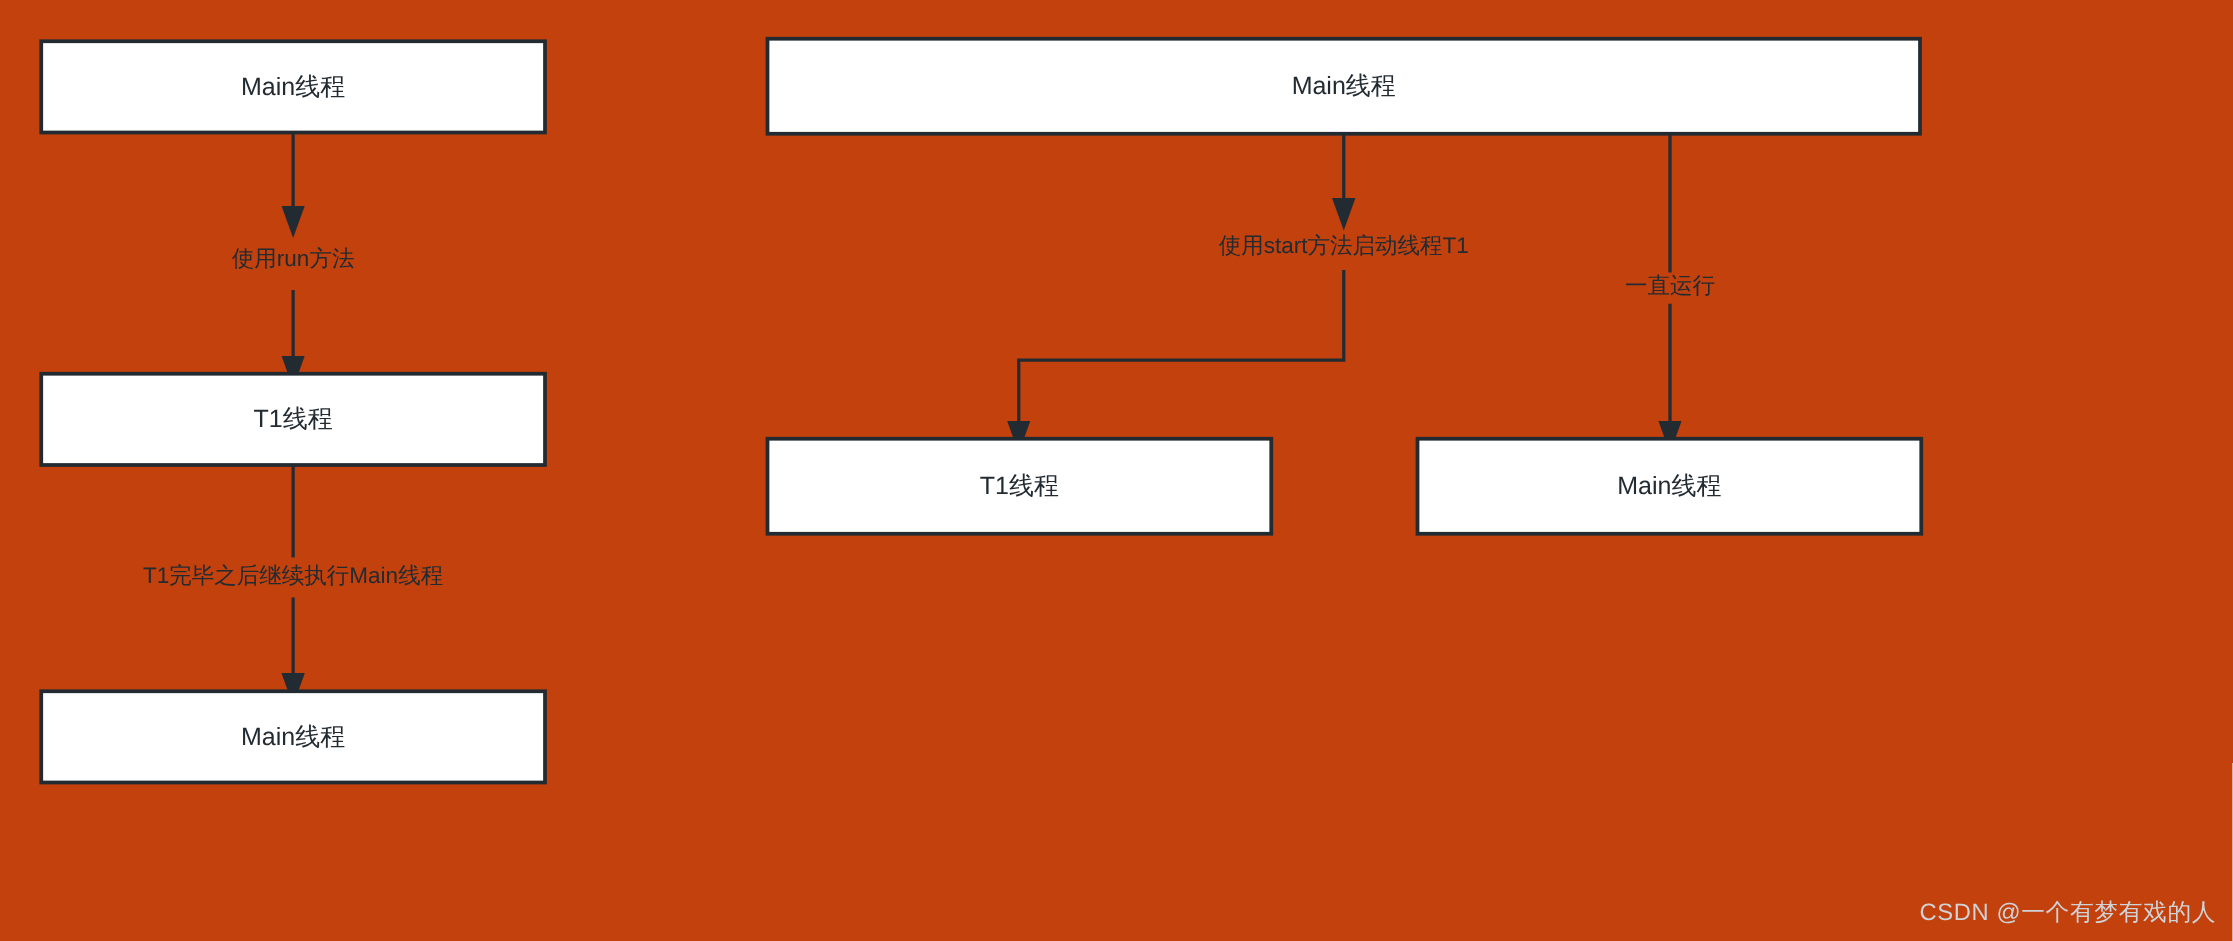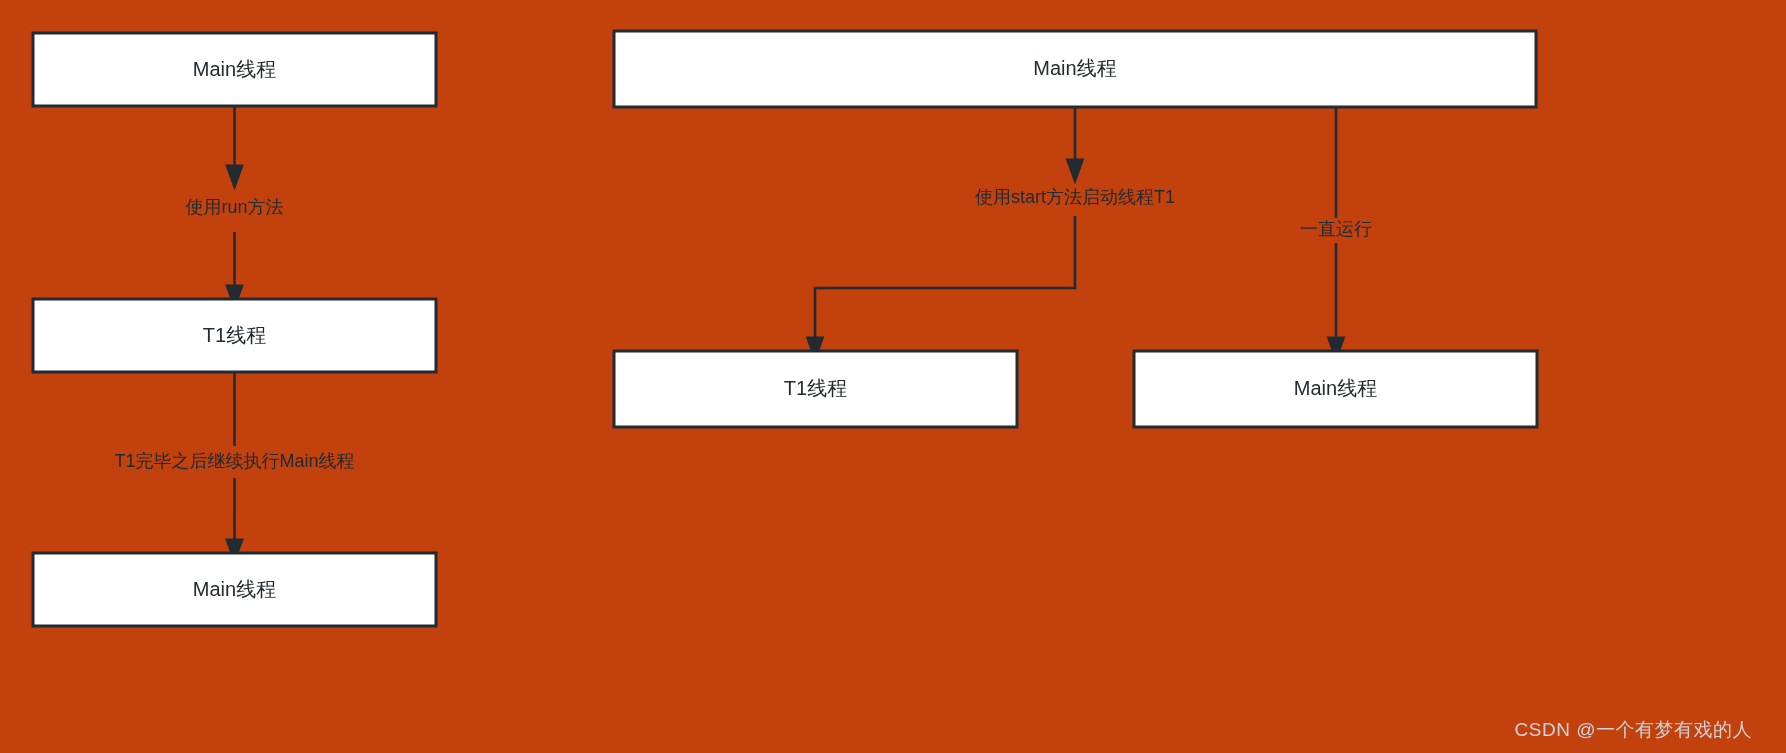--- a/index.html
+++ b/index.html
@@ -43,21 +43,21 @@
   }
   .edge-label {
     font-family: "Liberation Sans", "DejaVu Sans", sans-serif;
     font-size: 18px;
     fill: #232b32;
     text-anchor: middle;
     dominant-baseline: middle;
   }
   .watermark-text {
     position: absolute;
-    right: 34px;
+    right: 13px;
     bottom: 10px;
     font-family: "Liberation Sans", "DejaVu Sans", sans-serif;
     font-size: 19px;
     color: #cfd2d6;
     letter-spacing: 0.5px;
     white-space: nowrap;
   }
 </style>
 </head>
 <body>

